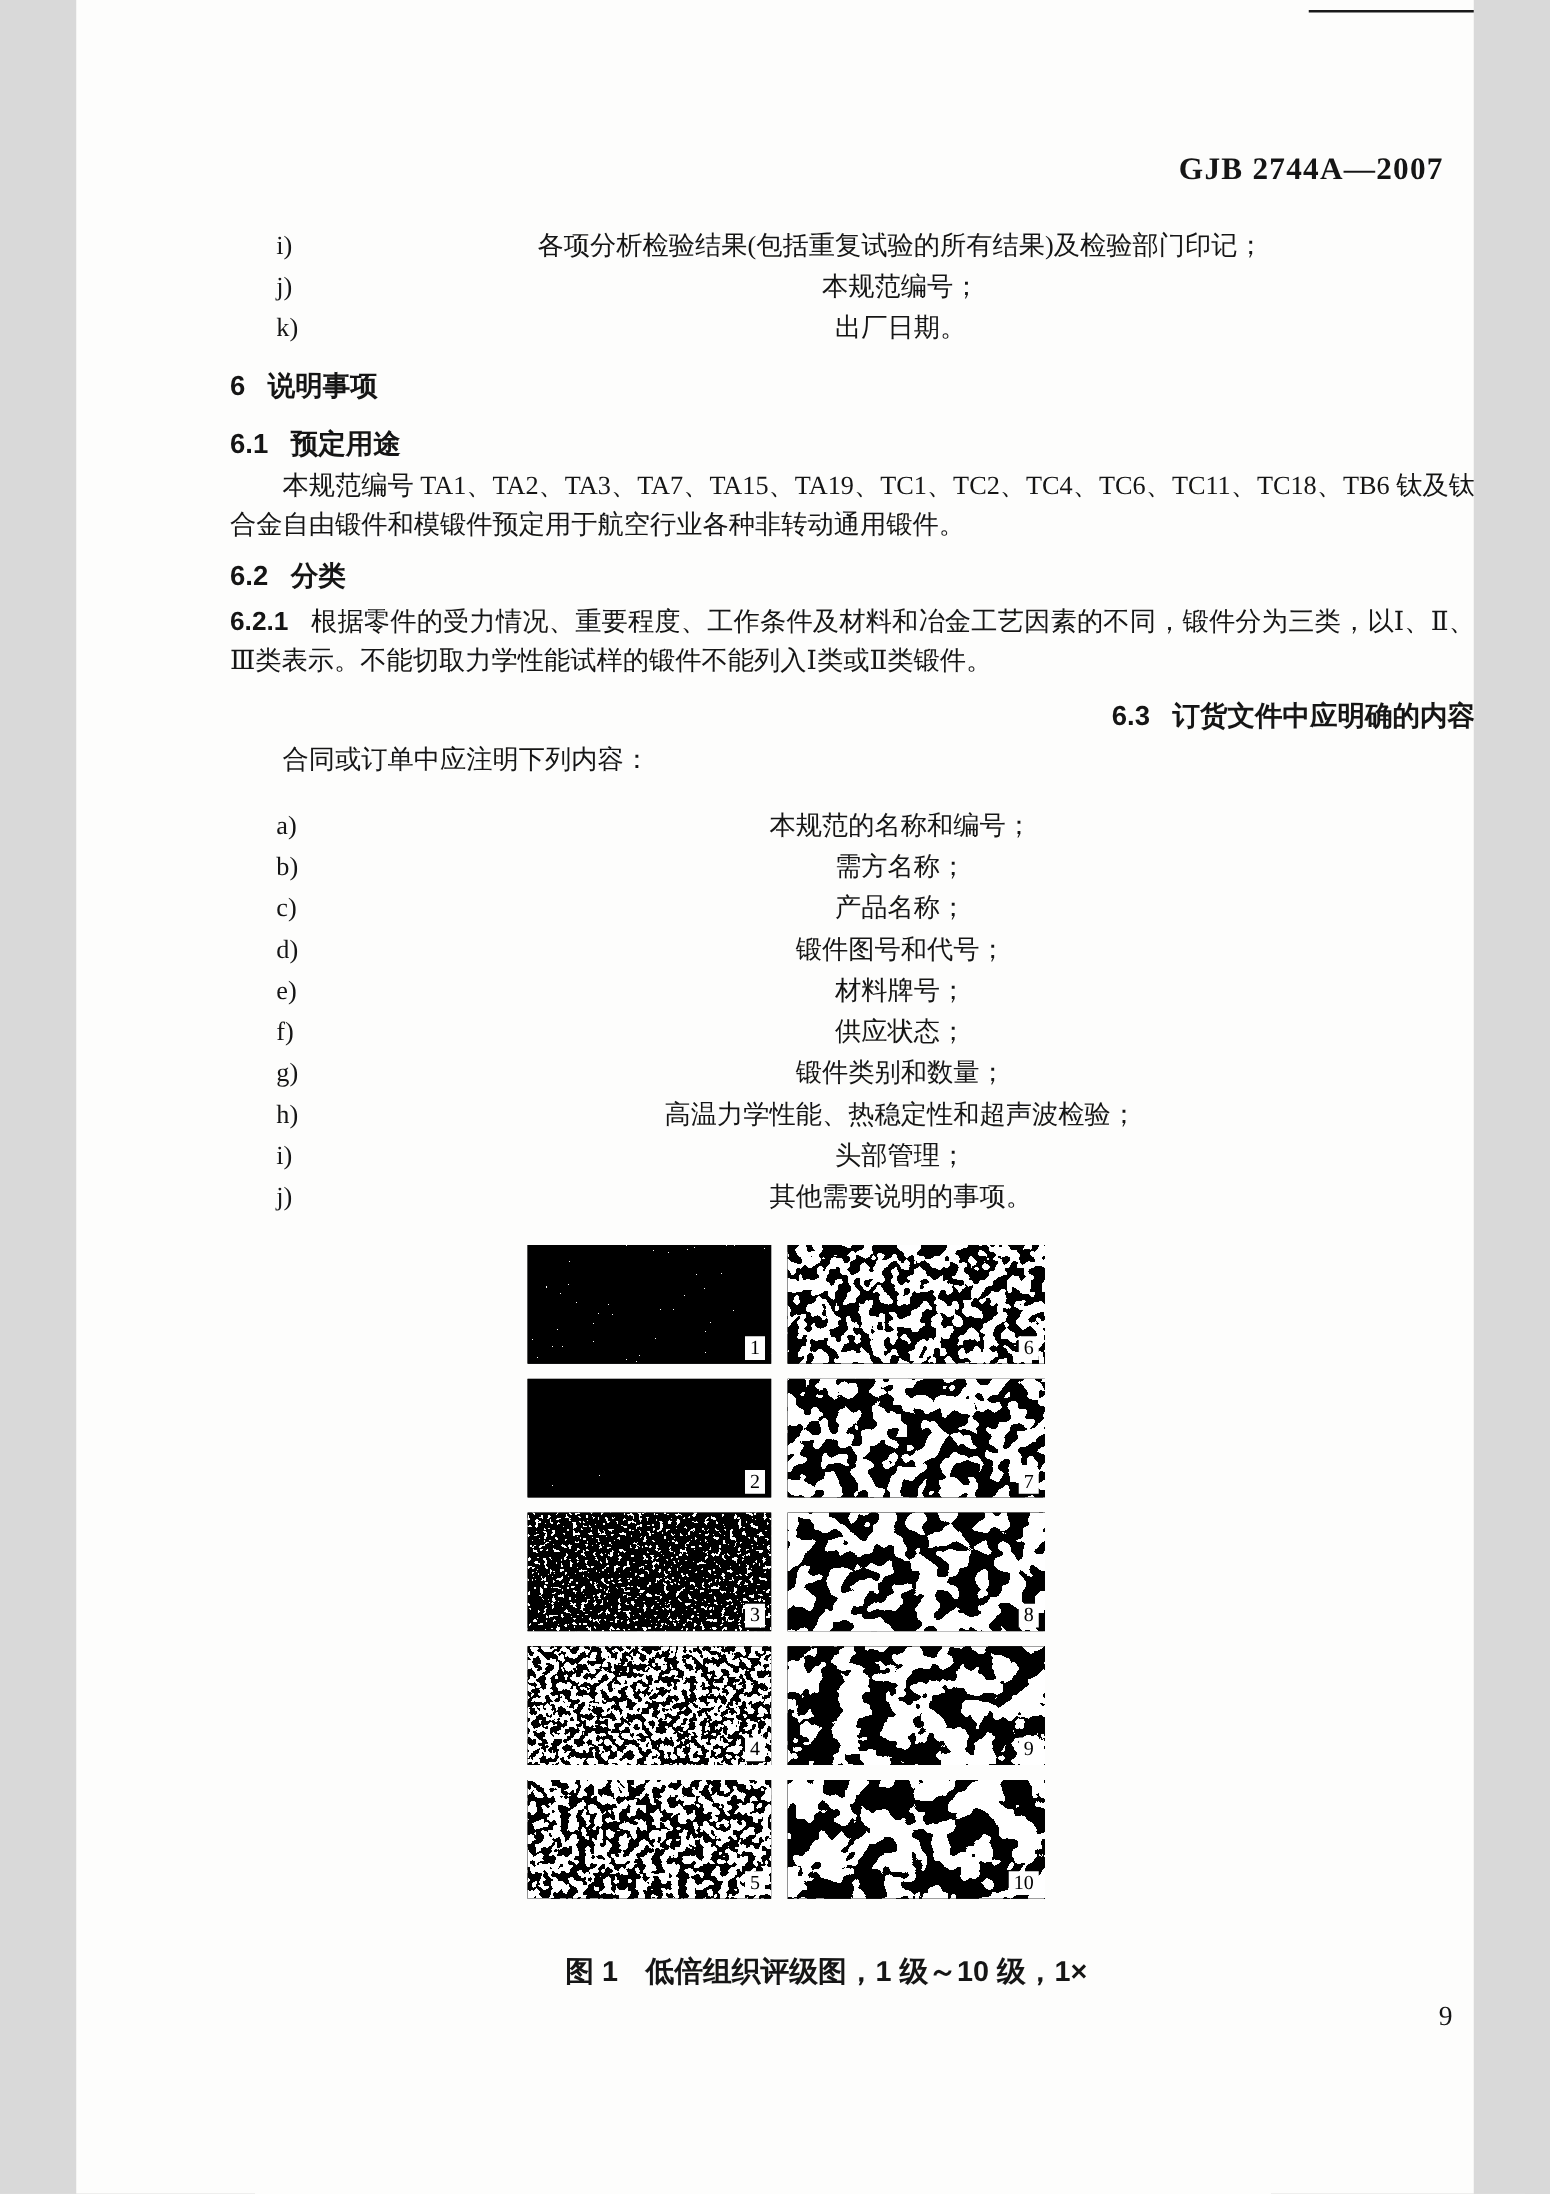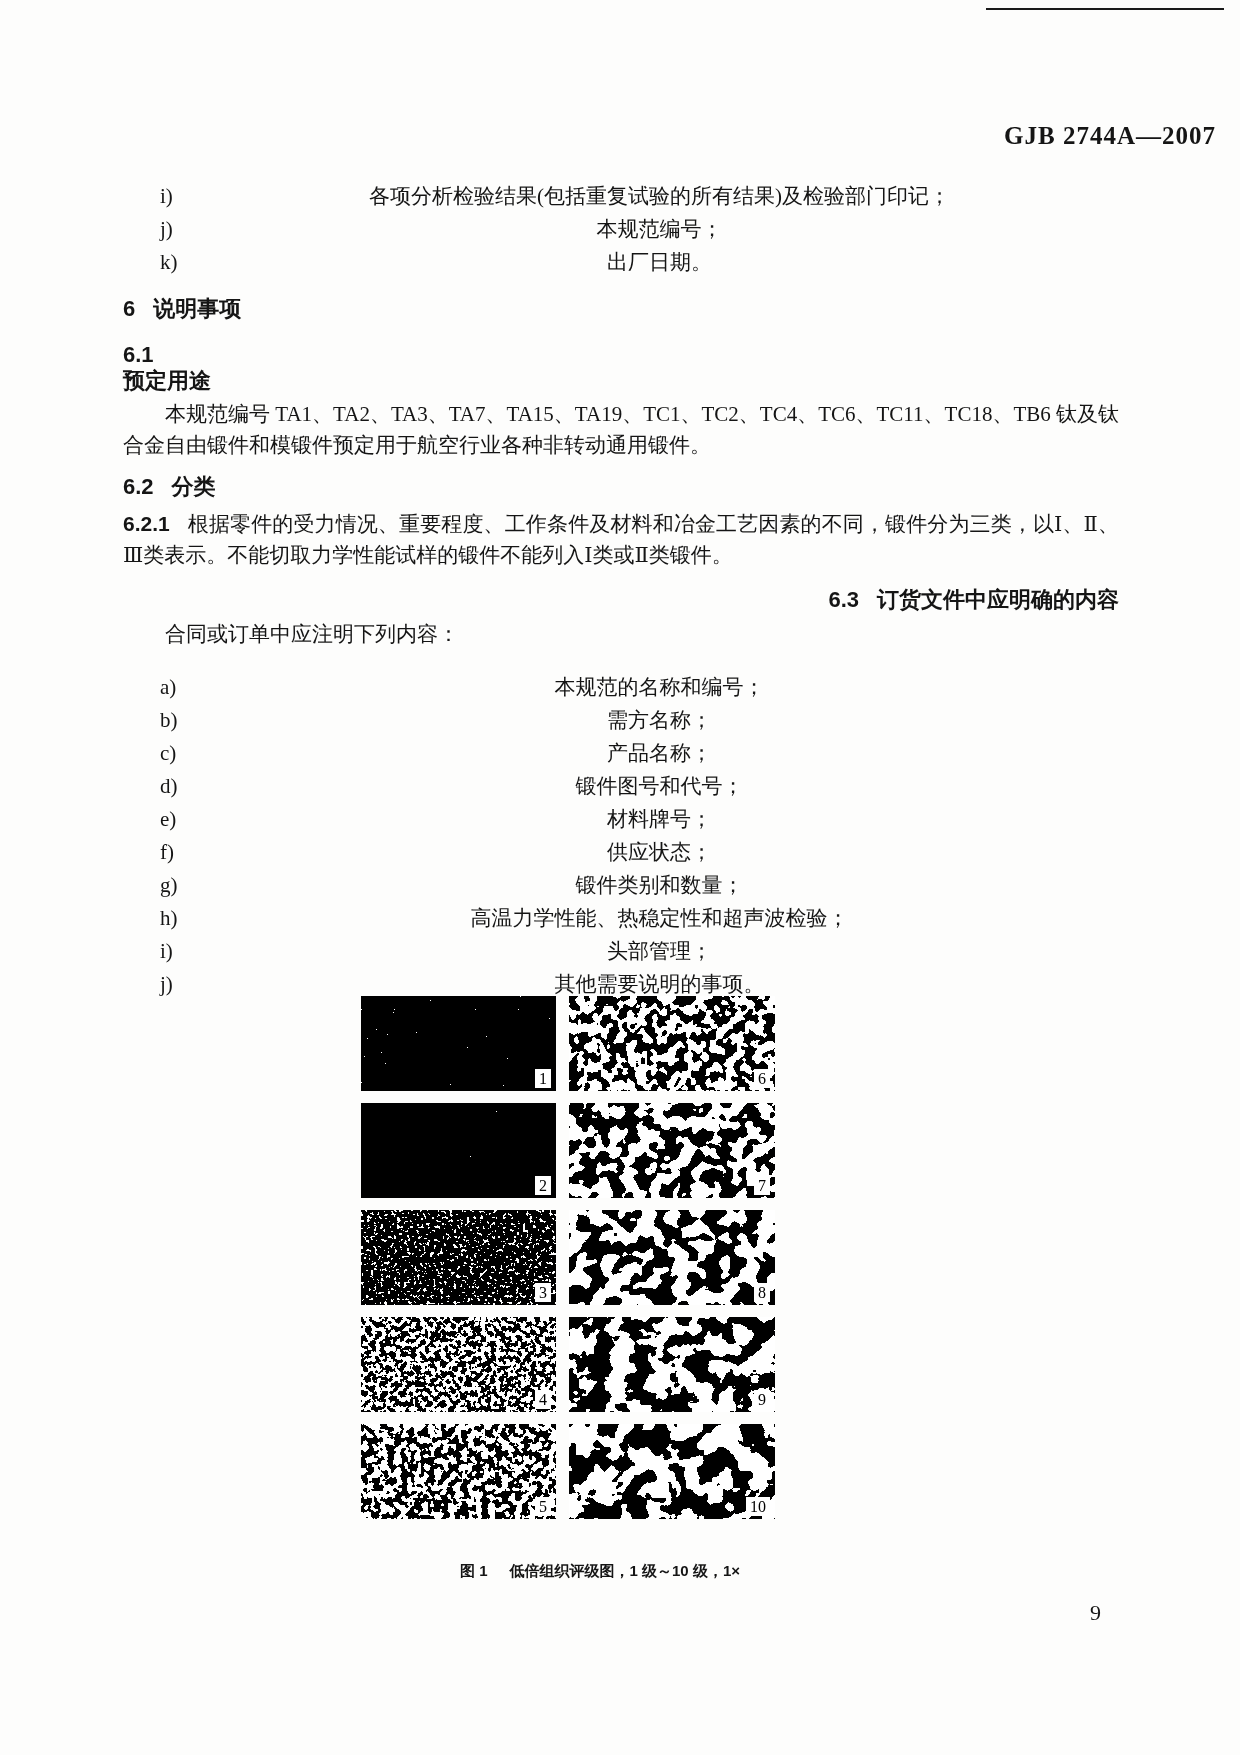--- a/index.html
+++ b/index.html
@@ -1,18 +1,18 @@
 <!DOCTYPE html>
 <html><head>
 <meta charset="utf-8">
 <style>
   html,body{margin:0;padding:0;background:#d9d9d9;}
   .page{
     position:relative;
-    width:1240px;height:1755px;
+    width:1118px;height:1755px;
     margin:0 auto;
     background:#fdfdfc;
     color:#151515;
     font-family:"Liberation Serif","DejaVu Serif",serif;
     overflow:hidden;
   }
   .top-rule{
     position:absolute;top:8px;left:986px;width:238px;height:2px;
     background:#1a1a1a;
   }
@@ -28,21 +28,21 @@
   .list .li{display:flex;line-height:33px;}
   .list .marker{flex:0 0 40px;margin-left:37px;}
   .list .li-text{flex:1;text-align:center;}
   .h-sec{
     font-family:"Liberation Sans","DejaVu Sans",sans-serif;
     font-weight:bold;font-size:22px;line-height:26px;
     display:flex;
   }
   .h-sec .sec-num{margin-right:18px;}
   .h6{margin-top:17px;margin-bottom:0;}
-  .h61{margin-top:20px;flex-direction:column;}
+  .h61{margin-top:20px;}
   .h62{margin-top:13px;}
   .h63{margin-top:16px;justify-content:flex-end;}
   .para{
     margin:5px 0 0 0;text-align:justify;text-indent:42px;
   }
   .para-num{
     margin:8px 0 0 0;text-align:justify;text-indent:0;
   }
   .para-num .sec-num{
     font-family:"Liberation Sans","DejaVu Sans",sans-serif;
@@ -66,21 +66,21 @@
   .panel .num{
     position:absolute;right:5px;bottom:3px;
     background:#fff;color:#000;
     font-size:16px;line-height:19px;padding:0 4px;
     font-family:"Liberation Serif","DejaVu Serif",serif;
   }
   .fig-caption{
     position:absolute;top:1562px;left:300px;width:600px;
     text-align:center;
     font-family:"Liberation Sans","DejaVu Sans",sans-serif;
-    font-weight:bold;font-size:15px;
+    font-weight:bold;font-size:23px;
   }
   .fig-caption .cap-label{margin-right:22px;}
   .page-number{
     position:absolute;top:1600px;left:1090px;
     font-size:22px;
   }
 </style>
 </head>
 <body>
 

